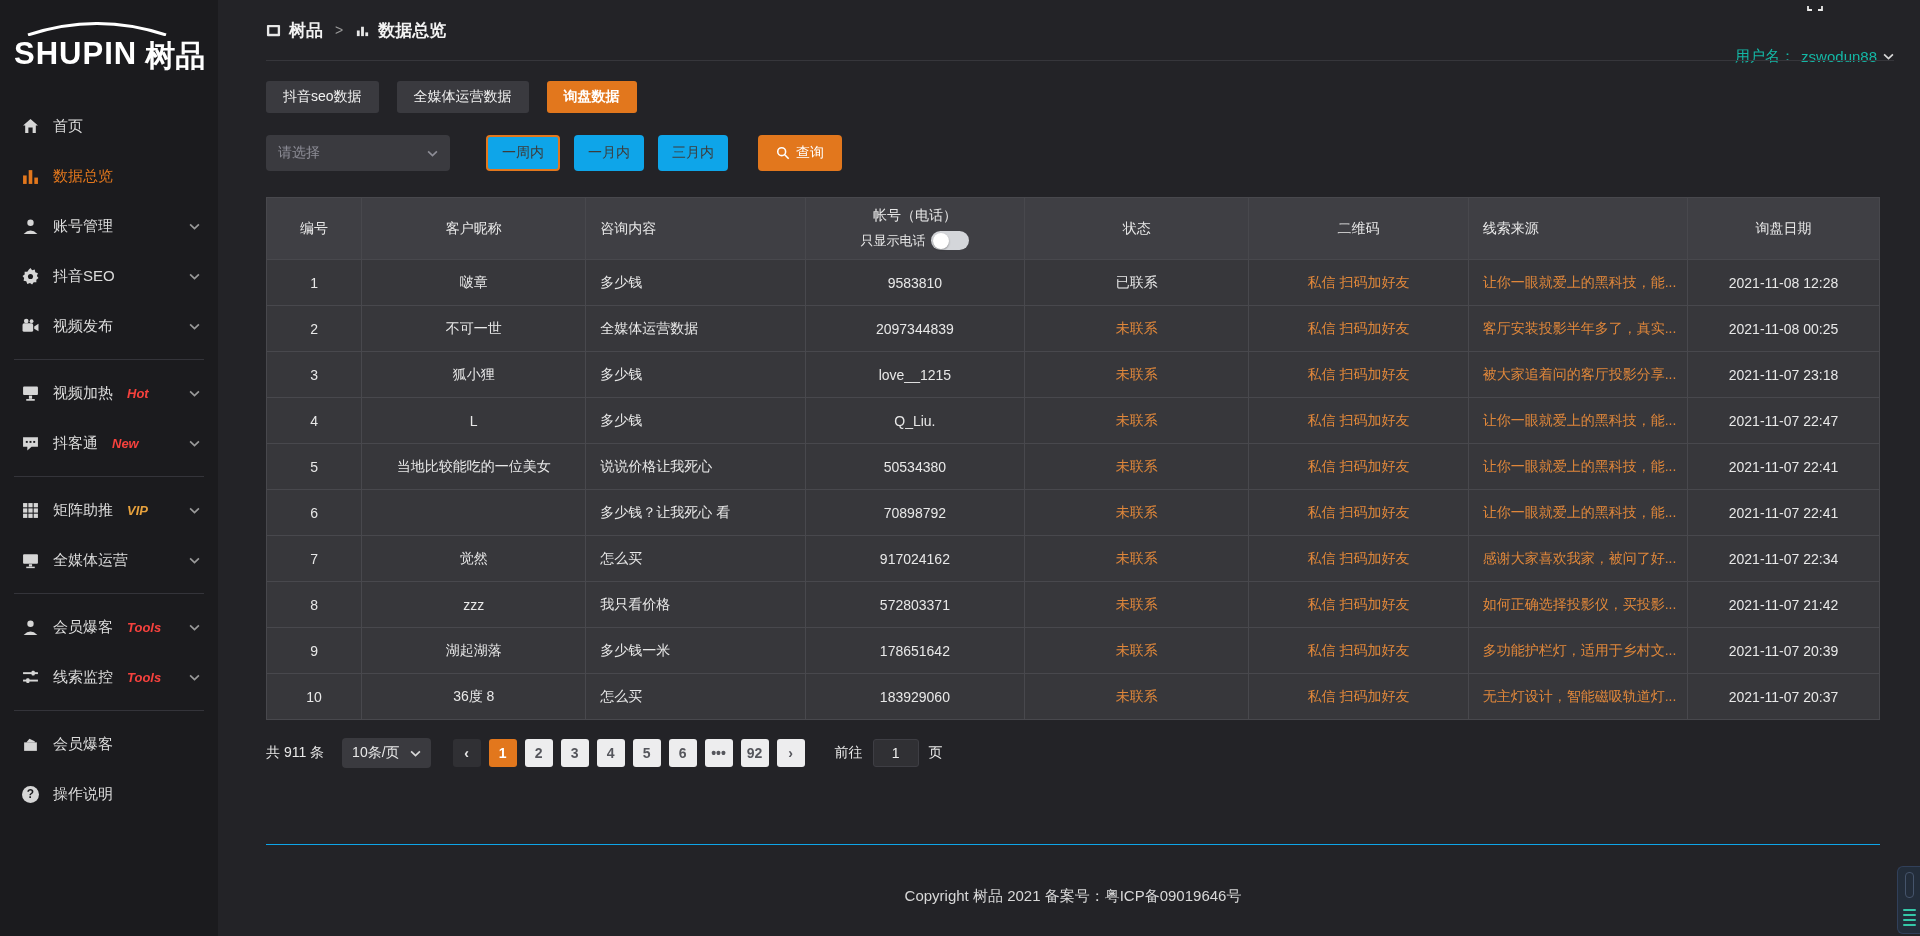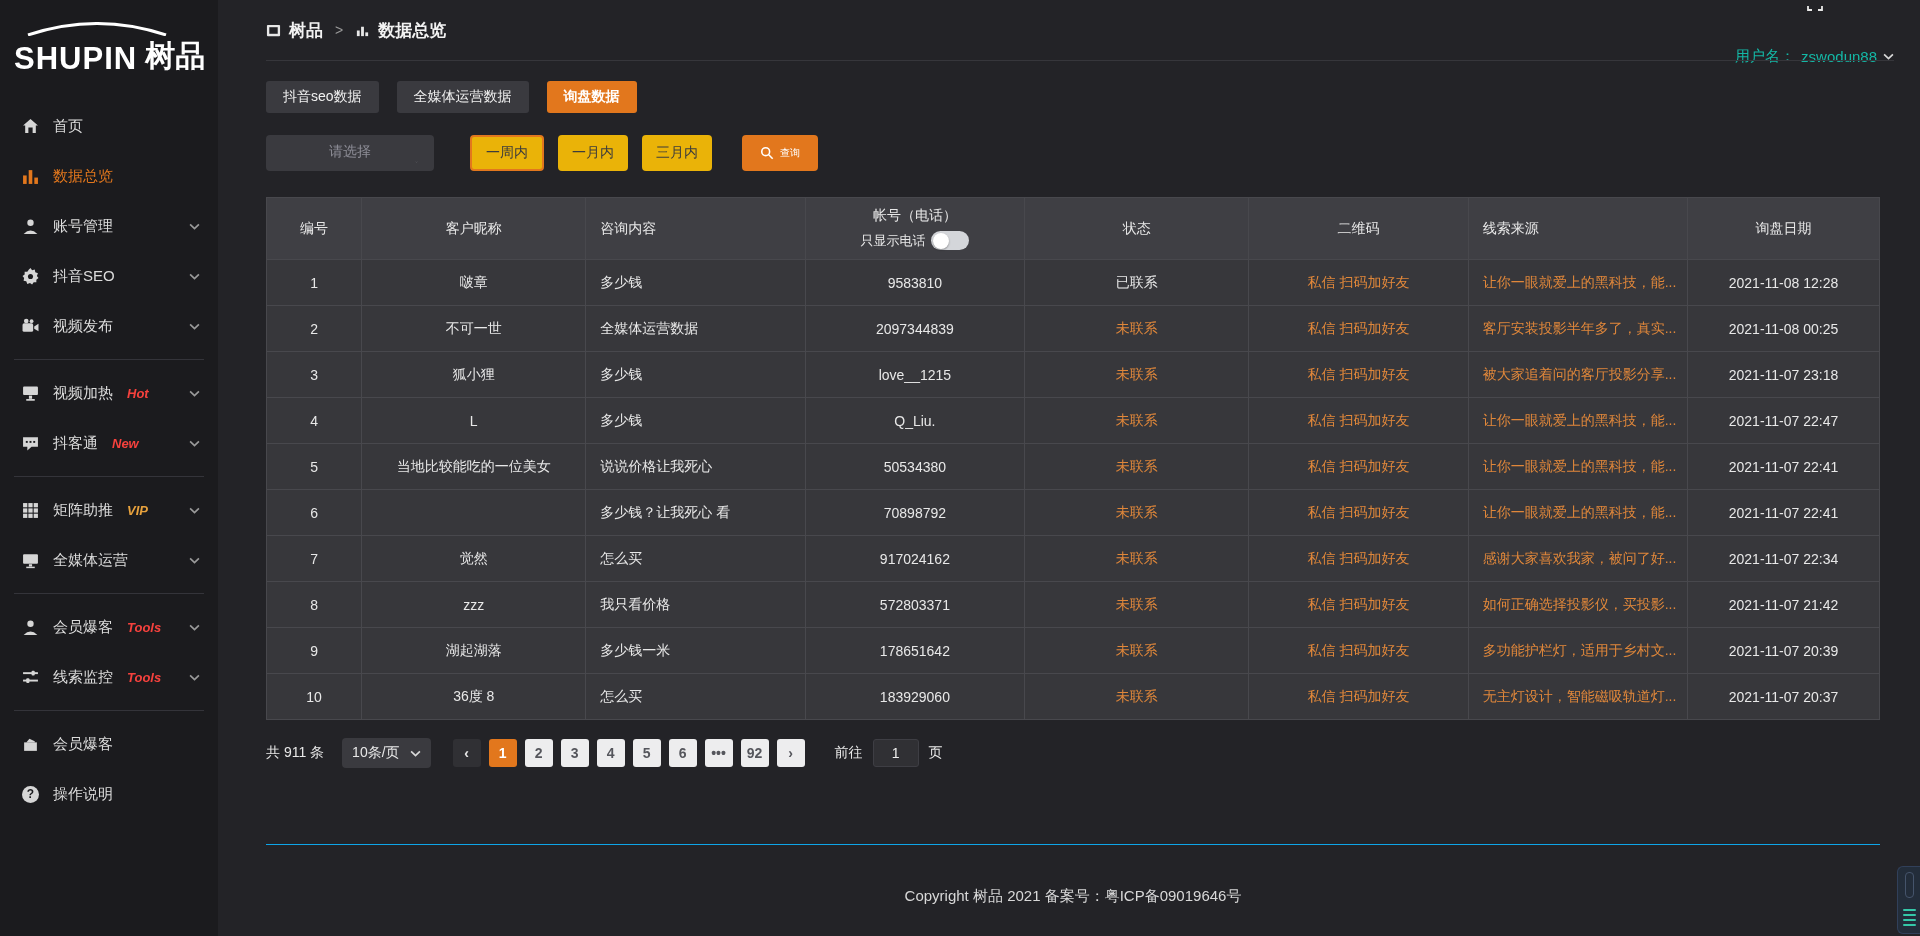--- a/index.html
+++ b/index.html
@@ -5,21 +5,21 @@
   * { margin:0; padding:0; box-sizing:border-box; }
   html,body { width:1920px; height:936px; overflow:hidden;
     font-family:"Liberation Sans","DejaVu Sans",sans-serif;
     background:#232327; color:#e6e6e6; }
   .app { display:flex; width:100%; height:100%; }
 
   
   .sidebar { width:218px; min-width:218px; height:100%; background:#1b1b1e; padding-top:14px; }
   .logo { padding:8px 0 6px 14px; }
   .logo-arc { display:block; margin-left:8px; }
-  .logo-row { display:flex; align-items:flex-end; gap:8px; }
+  .logo-row { display:flex; align-items:flex-start; gap:8px; }
   .logo-en { font-size:31px; font-weight:900; letter-spacing:1px; color:#fff; }
   .logo-cn { font-size:30px; font-weight:900; color:#fff; }
   .menu { margin-top:18px; }
   .side-item { display:flex; align-items:center; height:50px; padding:0 18px 0 22px;
     font-size:15px; color:#dcdcdc; cursor:pointer; }
   .side-item .icn { width:17px; height:17px; margin-right:14px; flex:none; fill:#d6d6d6; stroke:#d6d6d6; }
   .side-item.active { color:#e2771d; }
   .side-item.active .icn { fill:#e2771d; stroke:#e2771d; }
   .side-label { flex:none; }
   .badge { font-size:13px; font-weight:bold; font-style:italic; margin-left:14px; }
@@ -43,28 +43,28 @@
   .top-divider { height:1px; background:#36363b; margin:0 26px 0 48px; }
 
   .content { padding:0 40px 0 48px; display:flex; flex-direction:column; flex:1; }
 
   .tabs { display:flex; gap:18px; margin-top:20px; }
   .tab { height:32px; padding:0 17px; display:flex; align-items:center; background:#3a3a3f;
     color:#f0f0f0; font-size:14px; border-radius:3px; cursor:pointer; }
   .tab.active { background:#e2771d; color:#fff; font-weight:bold; }
 
   .filters { display:flex; align-items:center; margin-top:22px; gap:14px; }
-  .select { width:168px; height:36px; background:#3a3a3f; border-radius:4px; display:flex;
-    align-items:center; padding:8px 12px; font-size:14px; color:#8d8d96; cursor:pointer; margin-right:22px;flex-direction:column; }
+  .select { width:184px; height:36px; background:#3a3a3f; border-radius:4px; display:flex;
+    align-items:center; padding:0 12px; font-size:14px; color:#8d8d96; cursor:pointer; margin-right:22px; }
   .select .chev-dn { margin-left:auto; stroke:#8d8d96; }
-  .range-btn { height:36px; padding:0 14px; background:#eab308; color:#3c3c3c; font-size:14px;
+  .range-btn { height:36px; padding:0 14px; background:#0ea5e9; color:#3c3c3c; font-size:14px;
     border:none; border-radius:4px; display:flex; align-items:center; cursor:pointer; }
   .range-btn.active { border:2px solid #e2771d; }
   .search-btn { height:36px; padding:0 18px; margin-left:16px; background:#e2771d; color:#fff;
-    font-size:10px; border:none; border-radius:4px; display:flex; align-items:center; gap:6px; cursor:pointer; }
+    font-size:14px; border:none; border-radius:4px; display:flex; align-items:center; gap:6px; cursor:pointer; }
   .search-btn .icn { width:14px; height:14px; stroke:#fff; fill:none; }
 
   
   table { width:100%; margin-top:26px; border-collapse:collapse; table-layout:fixed; font-size:14px; }
   th,td { border:1px solid #48484d; height:46px; text-align:center; color:#e8e8e8; font-weight:normal;
     overflow:hidden; white-space:nowrap; padding:0 10px; }
   thead th { background:#3f3f44; height:62px; }
   tbody td { background:#37373b; }
   td.al, th.al { text-align:left; padding-left:14px; }
   .c-orange { color:#e0873a; }

